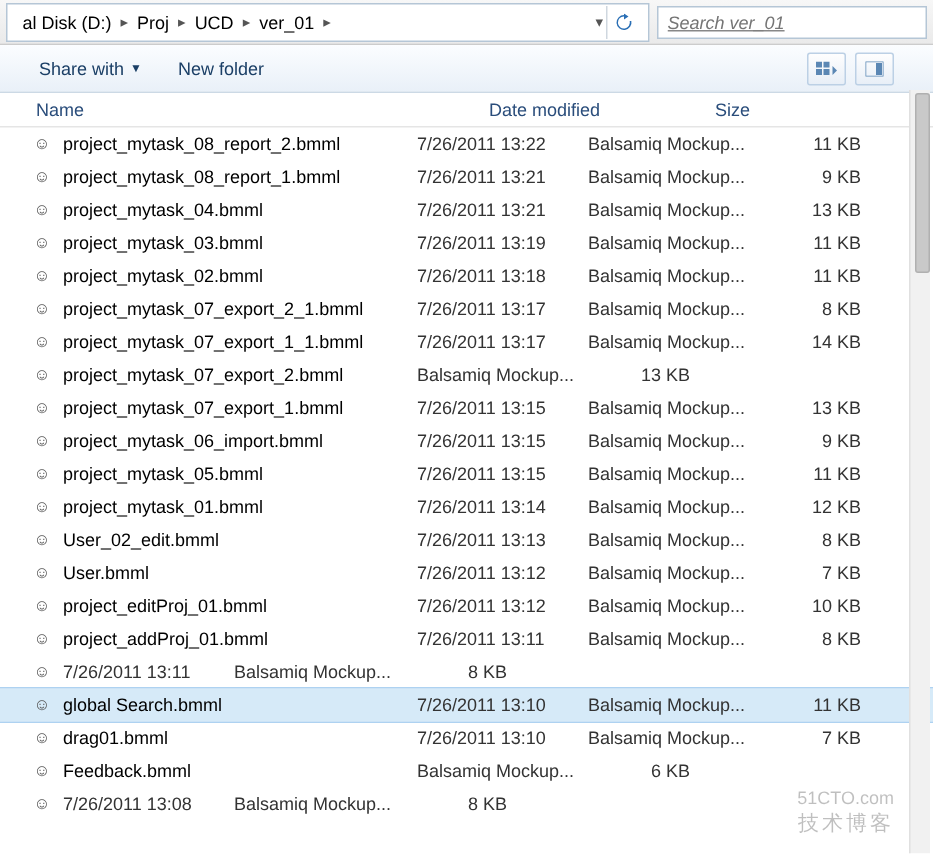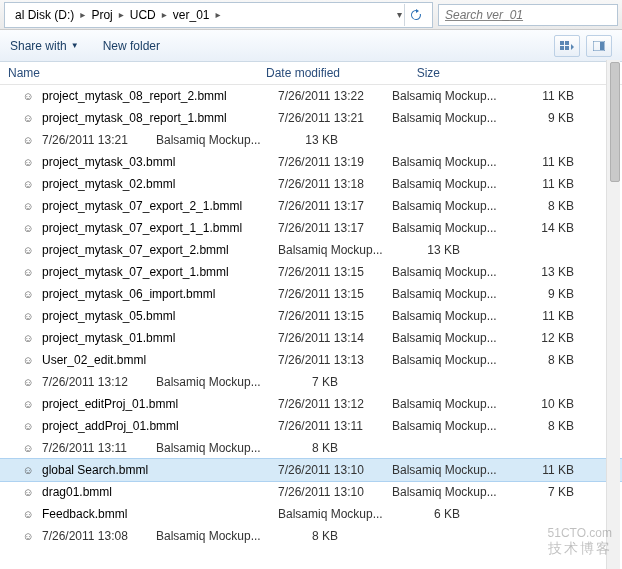--- a/index.html
+++ b/index.html
@@ -5,39 +5,39 @@
   * { margin: 0; padding: 0; box-sizing: border-box; font-family: "Segoe UI", Tahoma, sans-serif; font-size: 12px; }
   body { background: #fff; width: 622px; height: 569px; overflow: hidden; position: relative; }
   .navbar { display: flex; align-items: center; height: 30px; background: linear-gradient(#f7f7f7,#eaeaea); border-bottom: 1px solid #ccc; padding: 0 4px; }
   .breadcrumb { flex: 1; display: flex; align-items: center; height: 22px; border: 1px solid #b5c6d6; background: #fff; padding: 12px 6px; margin-right: 4px; justify-content: space-between; }
   .crumb { color: #000; padding: 0 4px; cursor: default; }
   .chev { color: #555; margin: 0 2px; font-size: 10px; }
   .refresh-box { width: 22px; height: 22px; display: flex; align-items: center; justify-content: center; border-left: 1px solid #cfd7df; }
   .search-spacer { width: 1px; height: 22px; }
   .searchbox { width: 180px; height: 22px; border: 1px solid #b5c6d6; background: #fff; display:flex; align-items:center; padding: 0 6px; color: #888; text-decoration: underline; }
   .searchbox input { border:none; outline:none; width:100%; font-style: italic; color:#888; }
-  .toolbar { height: 32px; background: linear-gradient(#fbfdff,#e9f0f8); border-bottom: 1px solid #ccd9e5; display: flex; align-items: center; padding: 0 10px; gap: 24px; }
+  .toolbar { height: 32px; background: linear-gradient(#fbfdff,#e9f0f8); border-bottom: 1px solid #ccd9e5; display: flex; align-items: center; padding: 0 26px; gap: 24px; }
   .toolbtn { color: #1b3f66; cursor: default; display:flex; align-items:center; gap:4px; }
   .toolbar-right { margin-left:auto; display:flex; align-items:center; gap:6px; }
   .iconbtn { width:26px; height:22px; border:1px solid #bcd0e5; background: linear-gradient(#fefefe,#e8eff7); display:flex; align-items:center; justify-content:center; border-radius:2px; }
-  .headerrow { display: flex; align-items: center; height: 23px; border-bottom: 1px solid #e5e5e5; background: #fff; padding-left: 8px; }
+  .headerrow { display: flex; align-items: center; height: 23px; border-bottom: 1px solid #e5e5e5; background: #fff; padding-left: 24px; }
   .headerrow .col { color: #2a4d7b; cursor: default; }
   .col-name { width: 258px; }
-  .col-date { width: 114px; }
+  .col-date { width: 114px; margin-left: 44px; }
   .col-type { width: 122px; }
   .col-size { width: 70px; text-align: right; padding-right: 10px; }
   .filelist { overflow: hidden; }
   .row { display: flex; align-items: center; height: 22px; padding-left: 20px; }
   .row.selected { background: #d6eaf8; outline: 1px solid #aed2f1; }
   .fileicon { width: 16px; height: 16px; margin-right: 6px; color:#555; font-size:11px; display:flex; align-items:center; justify-content:center; }
   .cell-name { width: 236px; white-space: nowrap; overflow: hidden; text-overflow: ellipsis; }
   .cell-date { width: 114px; color:#333; }
   .cell-type { width: 122px; color:#333; }
   .cell-size { width: 70px; text-align: right; padding-right: 10px; color:#333; }
-  .watermark { position:absolute; bottom: 14px; right: 10px; color: rgba(0,0,0,0.25); font-size: 24px; font-family: Arial; pointer-events:none; line-height:1; text-align:right;}
+  .watermark { position:absolute; bottom: 14px; right: 26px; color: rgba(0,0,0,0.25); font-size: 24px; font-family: Arial; pointer-events:none; line-height:1; text-align:right;}
   .watermark small { display:block; font-size:14px; letter-spacing:2px; }
   .scrollhint { position:absolute; right:2px; top:60px; bottom:0; width:14px; background:#f1f1f1; border-left:1px solid #e0e0e0;}
   .scrollthumb { position:absolute; right:2px; top:62px; width:10px; height:120px; background:#c9c9c9; border:1px solid #b0b0b0; border-radius:2px;}
 </style>
 </head>
 <body>
 
 <div class="navbar">
   <div class="breadcrumb">
     <span class="crumb">al Disk (D:)</span>
@@ -105,20 +105,21 @@
     </div>
     <div class="row">
       <span class="fileicon">☺</span>
       <span class="cell-name">project_mytask_08_report_1.bmml</span>
       <span class="cell-date">7/26/2011 13:21</span>
       <span class="cell-type">Balsamiq Mockup...</span>
       <span class="cell-size">9 KB</span>
     </div>
     <div class="row">
       <span class="fileicon">☺</span>
+      <span class="cell-name">project_mytask_04.bmml</span>
       <span class="cell-date">7/26/2011 13:21</span>
       <span class="cell-type">Balsamiq Mockup...</span>
       <span class="cell-size">13 KB</span>
     </div>
     <div class="row">
       <span class="fileicon">☺</span>
       <span class="cell-name">project_mytask_03.bmml</span>
       <span class="cell-date">7/26/2011 13:19</span>
       <span class="cell-type">Balsamiq Mockup...</span>
       <span class="cell-size">11 KB</span>
@@ -180,20 +181,21 @@
     </div>
     <div class="row">
       <span class="fileicon">☺</span>
       <span class="cell-name">User_02_edit.bmml</span>
       <span class="cell-date">7/26/2011 13:13</span>
       <span class="cell-type">Balsamiq Mockup...</span>
       <span class="cell-size">8 KB</span>
     </div>
     <div class="row">
       <span class="fileicon">☺</span>
+      <span class="cell-name">User.bmml</span>
       <span class="cell-date">7/26/2011 13:12</span>
       <span class="cell-type">Balsamiq Mockup...</span>
       <span class="cell-size">7 KB</span>
     </div>
     <div class="row">
       <span class="fileicon">☺</span>
       <span class="cell-name">project_editProj_01.bmml</span>
       <span class="cell-date">7/26/2011 13:12</span>
       <span class="cell-type">Balsamiq Mockup...</span>
       <span class="cell-size">10 KB</span>

